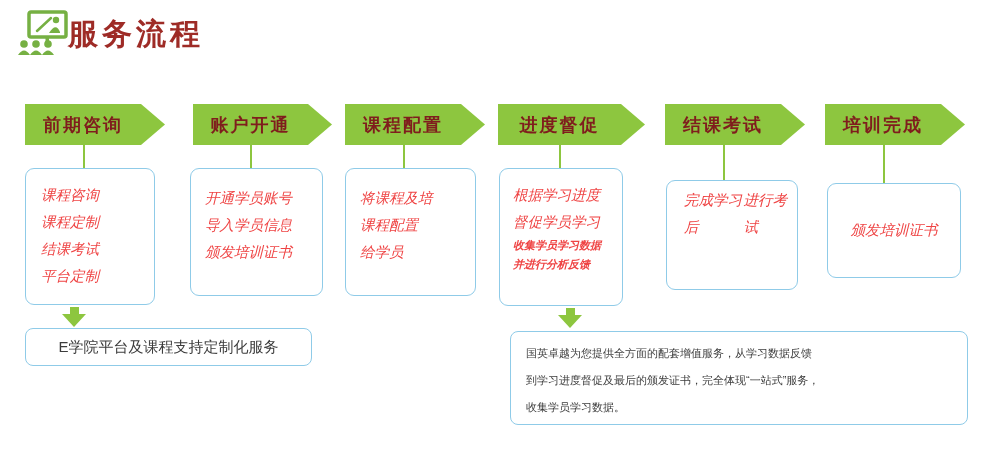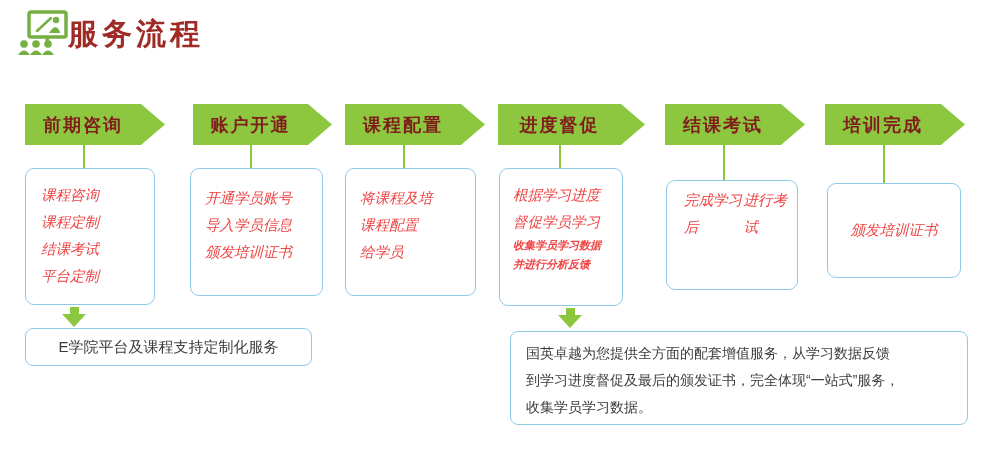--- a/index.html
+++ b/index.html
@@ -56,21 +56,21 @@
   .varrow .head{width:0;height:0;border-left:12px solid transparent;border-right:12px solid transparent;border-top:13px solid #8dc63f;margin:0 auto;}
   .v1{left:62px;top:307px;}
   .v2{left:558px;top:308px;}
 
   
   .note{
     position:absolute;background:#fff;border:1.5px solid #8fcbe8;border-radius:8px;
     box-sizing:border-box;color:#3c3c3c;
   }
   .note-left{left:25px;top:328px;width:287px;height:38px;display:flex;align-items:center;justify-content:center;font-size:15px;}
-  .note-right{left:510px;top:331px;width:458px;height:94px;padding:8px 15px;font-size:14px;}
+  .note-right{left:510px;top:331px;width:458px;height:94px;padding:8px 15px;font-size:11px;}
   .note-right .ln{display:block;line-height:27px;}
 </style>
 </head>
 <body>
 
 <div class="canvas">
 
   <div class="header">
     <span class="icon">
       <svg width="52" height="48" viewBox="0 0 52 48" xmlns="http://www.w3.org/2000/svg">

